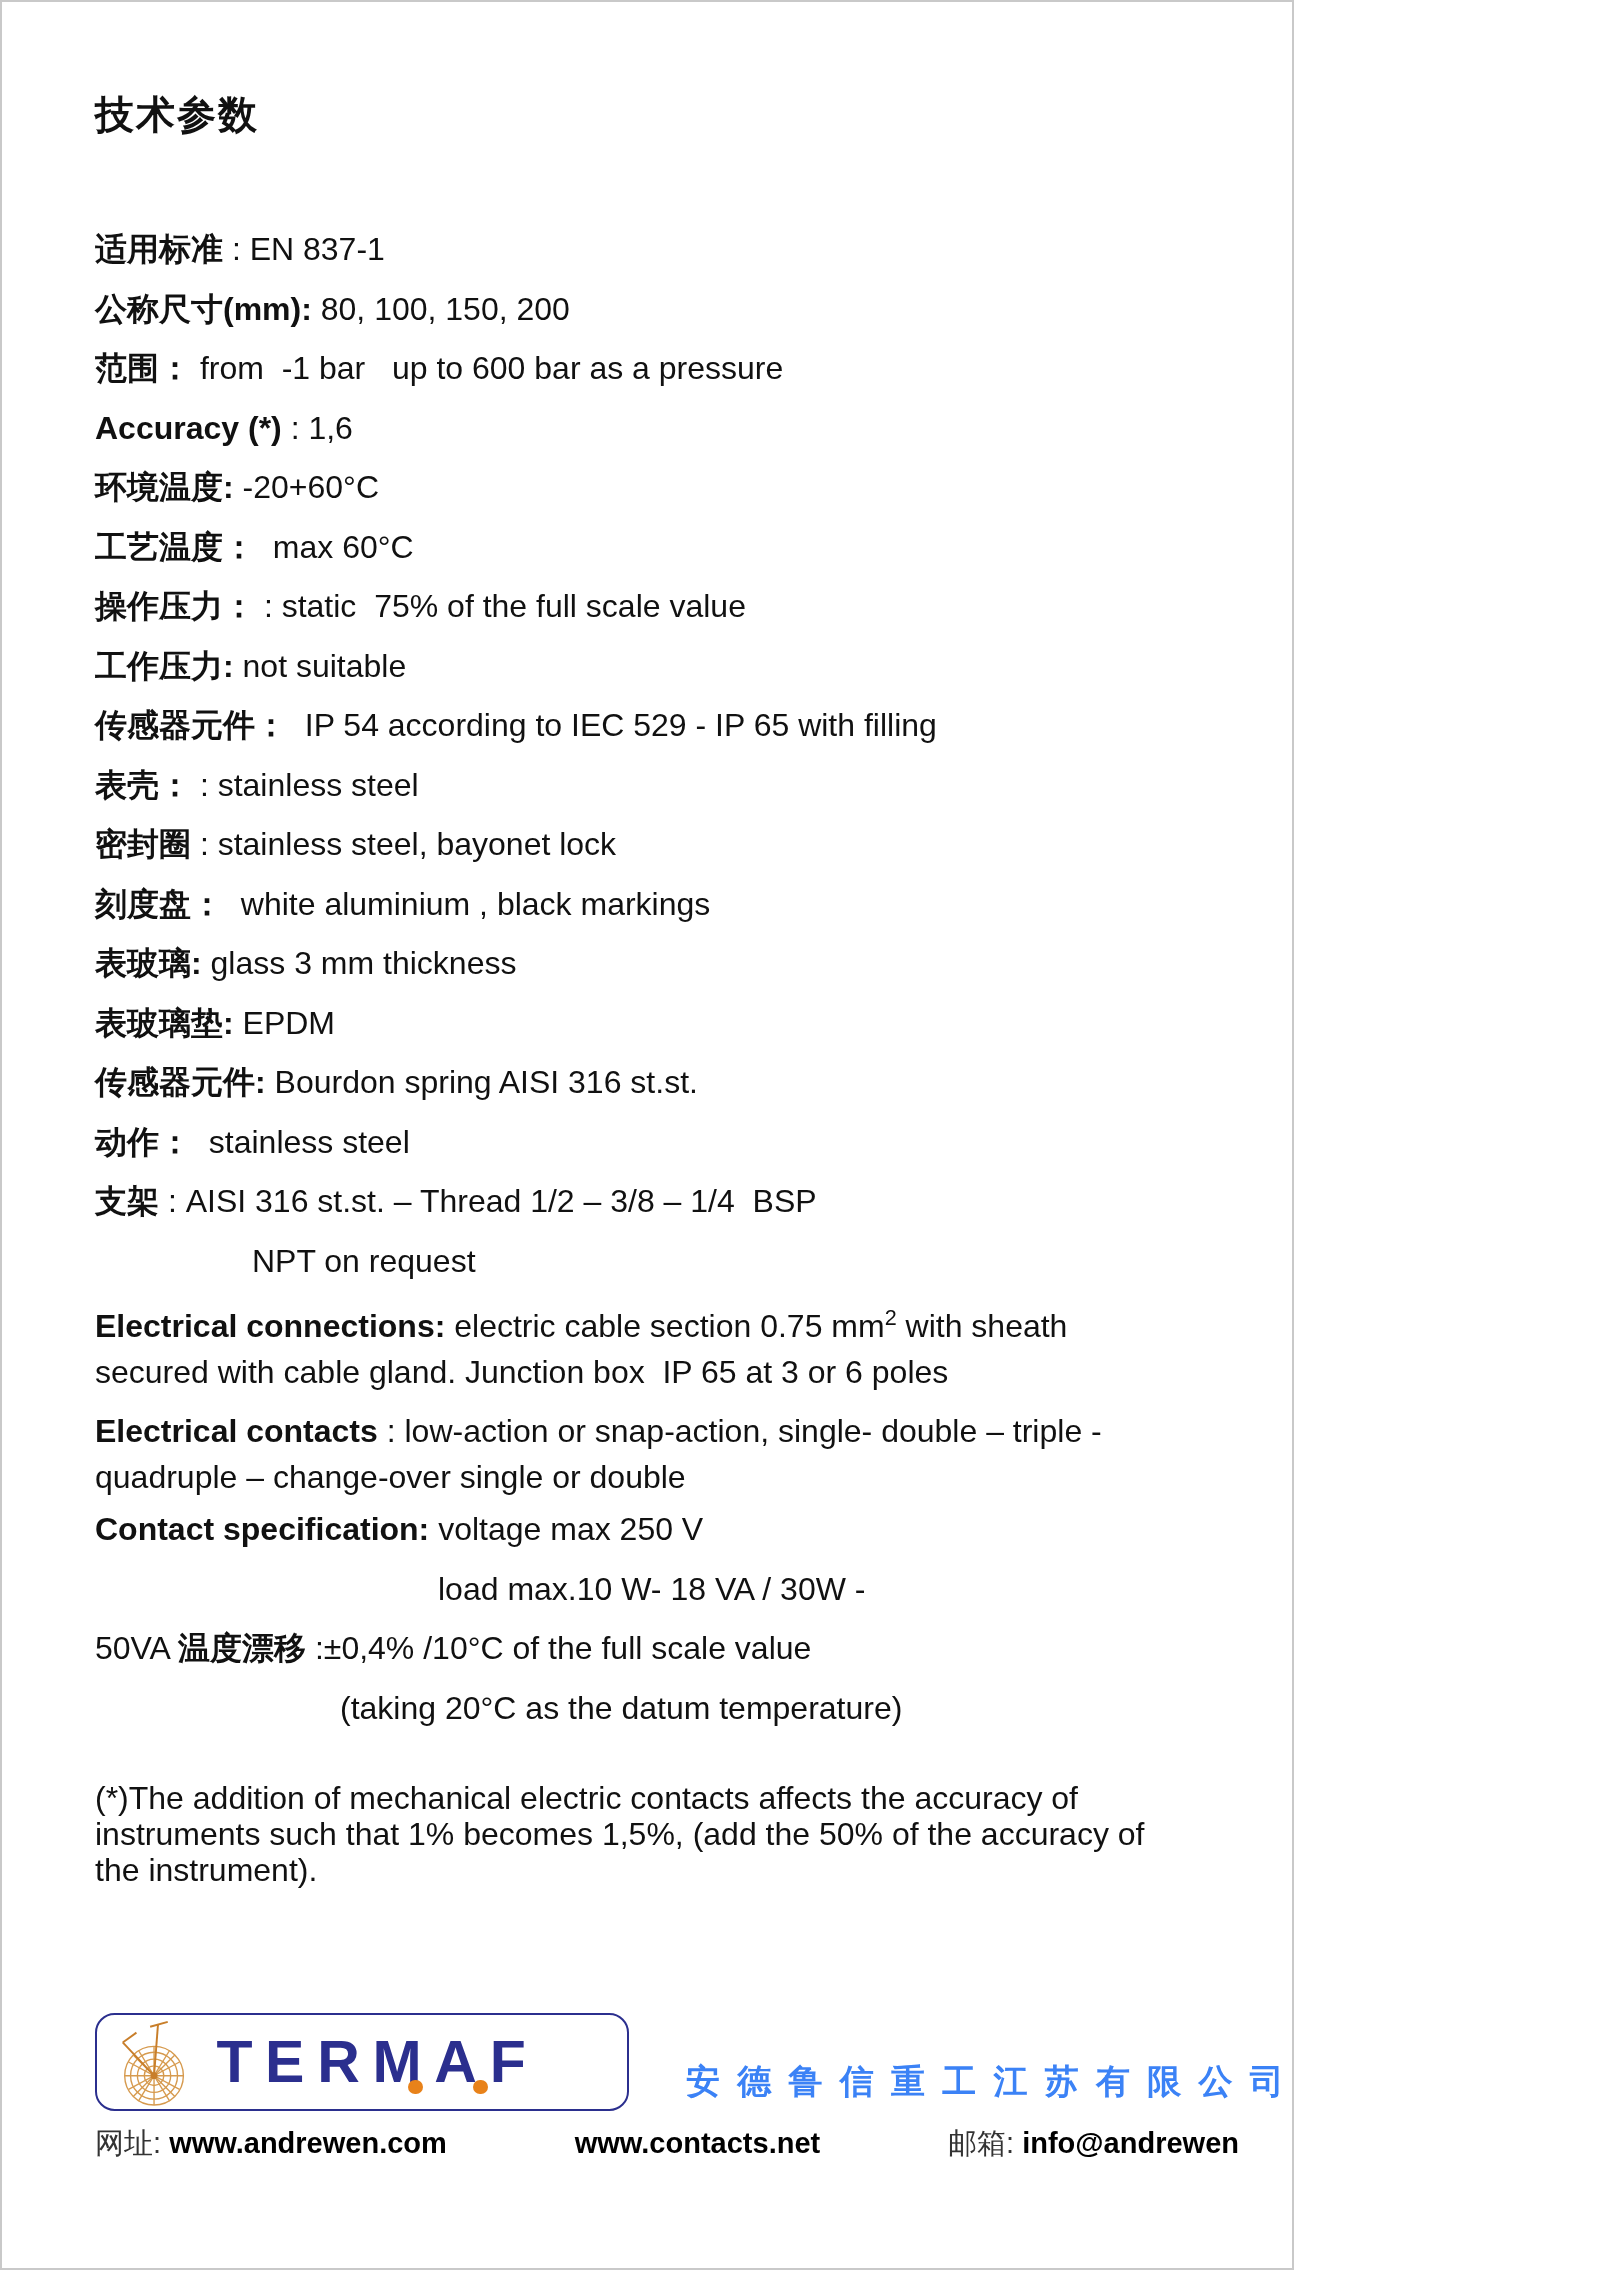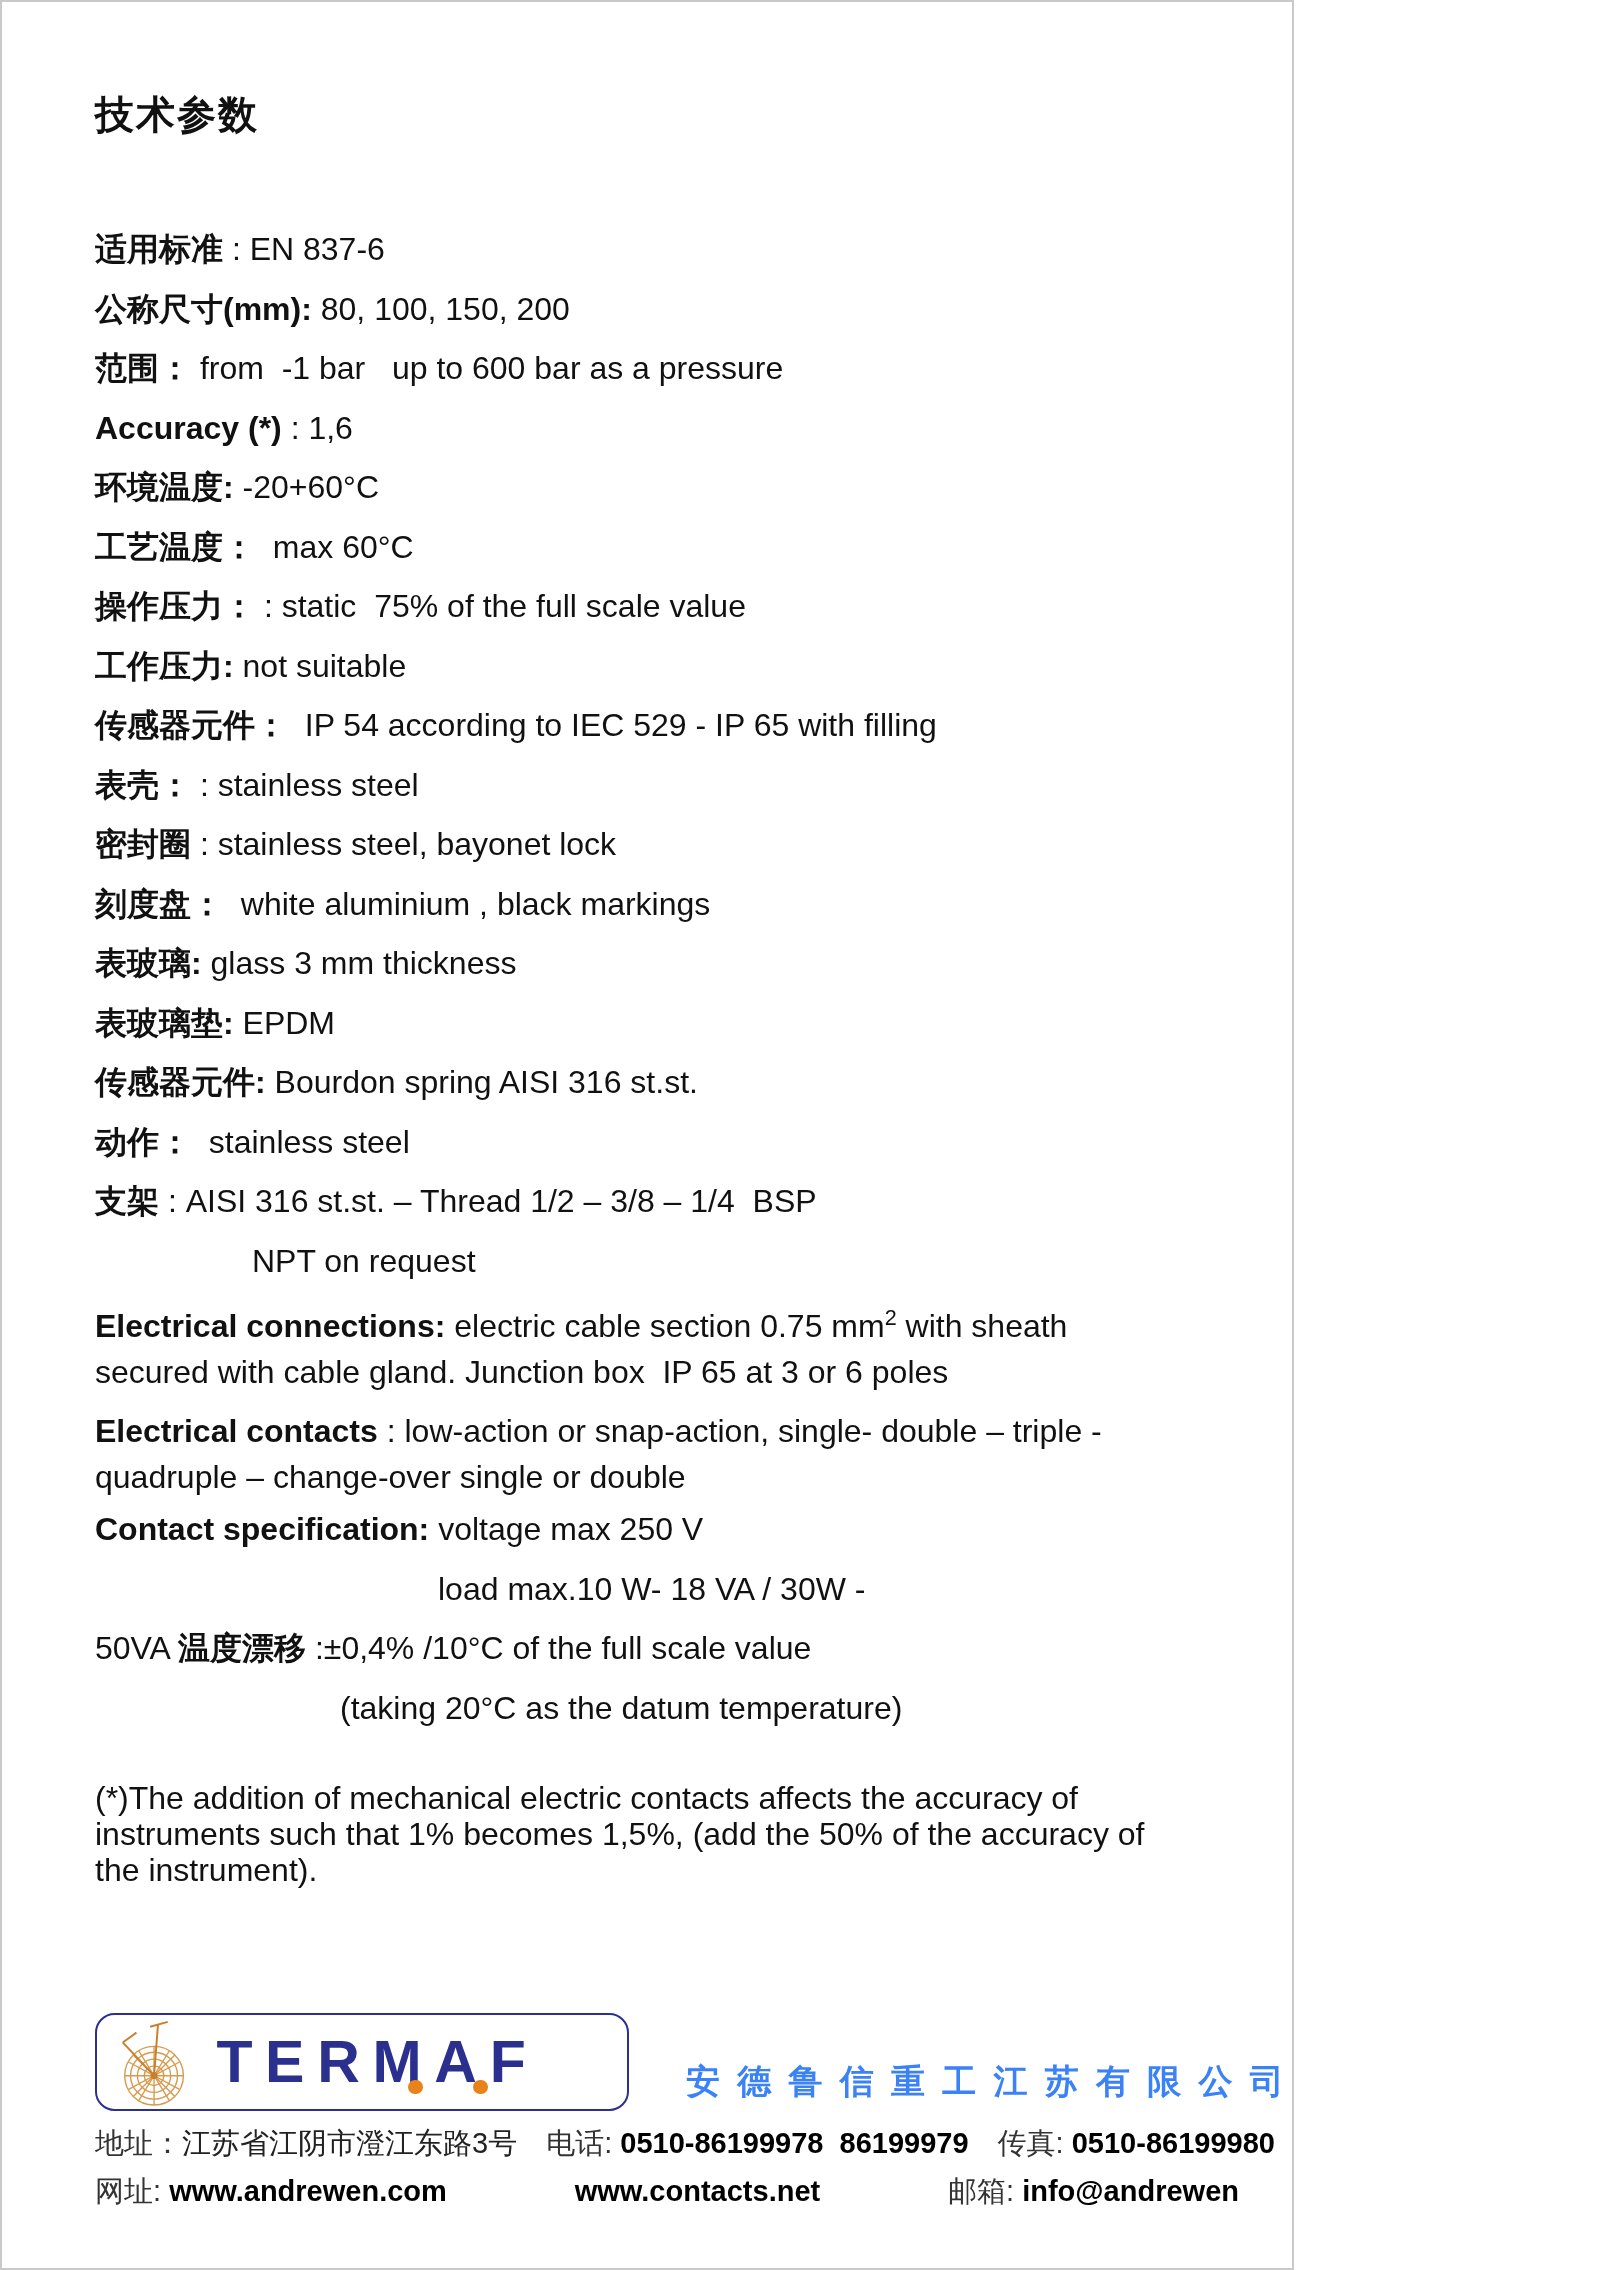--- a/index.html
+++ b/index.html
@@ -86,21 +86,21 @@
   .grp{margin-right:29px;}
   .sp165{display:inline-block;width:165px;}
 </style>
 </head>
 <body>
 
 <div class="page">
   <div class="content">
     <h1 class="page-title">技术参数</h1>
     <div id="spec-list">
-        <p class="spec-line"><span class="lbl">适用标准</span><span class="val"> : EN 837-6</span></p>
+        <p class="spec-line"><span class="lbl">适用标准</span><span class="val"> : EN 837-1</span></p>
         <p class="spec-line"><span class="lbl">公称尺寸(mm):</span><span class="val"> 80, 100, 150, 200</span></p>
         <p class="spec-line"><span class="lbl">范围：</span><span class="val"> from  -1 bar   up to 600 bar as a pressure</span></p>
         <p class="spec-line"><span class="lbl">Accuracy (*)</span><span class="val"> : 1,6</span></p>
         <p class="spec-line"><span class="lbl">环境温度:</span><span class="val"> -20+60°C</span></p>
         <p class="spec-line"><span class="lbl">工艺温度：</span><span class="val">  max 60°C</span></p>
         <p class="spec-line"><span class="lbl">操作压力：</span><span class="val"> : static  75% of the full scale value</span></p>
         <p class="spec-line"><span class="lbl">工作压力:</span><span class="val"> not suitable</span></p>
         <p class="spec-line"><span class="lbl">传感器元件：</span><span class="val">  IP 54 according to IEC 529 - IP 65 with filling</span></p>
         <p class="spec-line"><span class="lbl">表壳：</span><span class="val"> : stainless steel</span></p>
         <p class="spec-line"><span class="lbl">密封圈</span><span class="val"> : stainless steel, bayonet lock</span></p>
@@ -149,25 +149,20 @@
         </svg>
         <div class="logo-text">
           <span>TERMAF</span>
           <i class="dot dot-m"></i>
           <i class="dot dot-a"></i>
         </div>
       </div>
       <div class="company-name">安 德 鲁 信 重 工 江 苏 有 限 公 司</div>
     </div>
 
-    <div class="footer-line">
-      <span class="grp"><span class="f-label">地址：</span><span class="f-val-cn">江苏省江阴市澄江东路3号</span></span>
-      <span class="grp"><span class="f-label">电话:</span><span> </span><span class="f-val">0510-86199978  86199979</span></span>
-      <span class="grp"><span class="f-label">传真:</span><span> </span><span class="f-val">0510-86199980</span></span>
-    </div>
 
     <div class="footer-line">
       <span><span class="f-label">网址:</span><span> </span><span class="f-val">www.andrewen.com</span></span>
       <span class="sp165"></span>
       <span class="f-val">www.contacts.net</span>
       <span class="sp165"></span>
       <span><span class="f-label">邮箱:</span><span> </span><span class="f-val">info@andrewen</span></span>
     </div>
   </div>
 </div>

